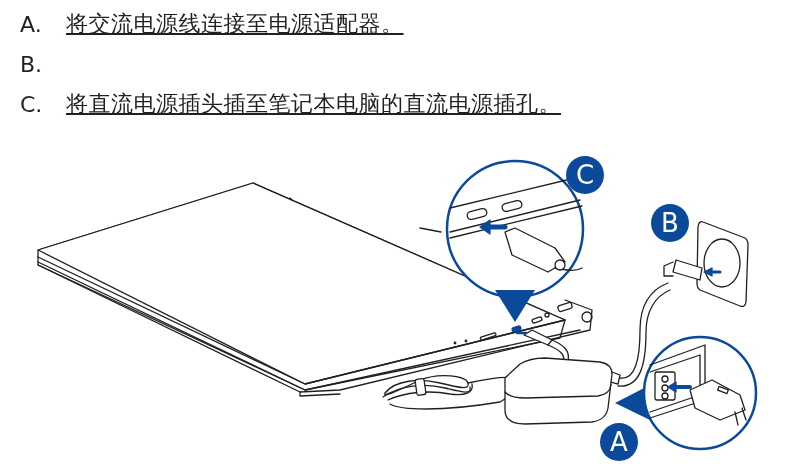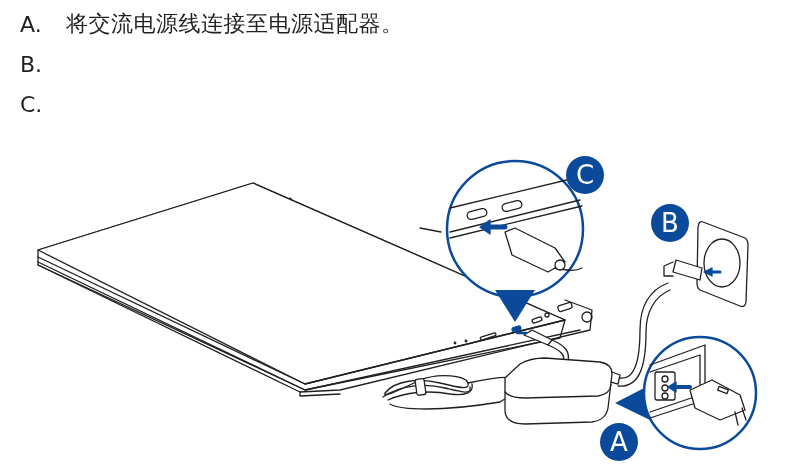--- a/index.html
+++ b/index.html
@@ -1,37 +1,38 @@
 <!DOCTYPE html>
 <html><head>
   <meta charset="utf-8">
   <style>
     html, body { margin: 0; padding: 0; background: #ffffff; }
     body { width: 797px; height: 471px; position: relative; overflow: hidden;
            font-family: "DejaVu Sans", "Liberation Sans", sans-serif; color: #231f20; }
     .steps { position: absolute; left: 20px; top: 4px; }
     .step { display: flex; align-items: center; height: 40px; font-size: 22px; }
     .step .letter { width: 46px; display: inline-block; }
-    .step .text { display: inline-block; letter-spacing: 0.5px; }
+    .step .text { display: inline-block; letter-spacing: 0.5px; text-decoration: underline; }
     svg.illus { position: absolute; left: 0; top: 0; }
     .badge-text { font-family: "DejaVu Sans", sans-serif; font-size: 26px; fill: #ffffff; }
   </style>
 </head>
 <body>
 
 <div class="steps">
   <div class="step">
     <span class="letter">A.</span>
     <span class="text">将交流电源线连接至电源适配器。</span>
   </div>
   <div class="step">
     <span class="letter">B.</span>
   </div>
   <div class="step">
     <span class="letter">C.</span>
+    <span class="text">将直流电源插头插至笔记本电脑的直流电源插孔。</span>
   </div>
 </div>
 
 <svg class="illus" width="797" height="471" viewBox="0 0 797 471">
   <g fill="none" stroke="#231f20" stroke-width="1.3" stroke-linejoin="round" stroke-linecap="round">
 
     <g>
       <path d="M38 250 L253 183 L565 320 L560 338 L305 390 L38 265 Z" fill="#ffffff"></path>
       <path d="M38 250 L253 183 L565 320 L305 384 Z" fill="#ffffff"></path>
       <path d="M38 257 L305 384 L565 320"></path>

